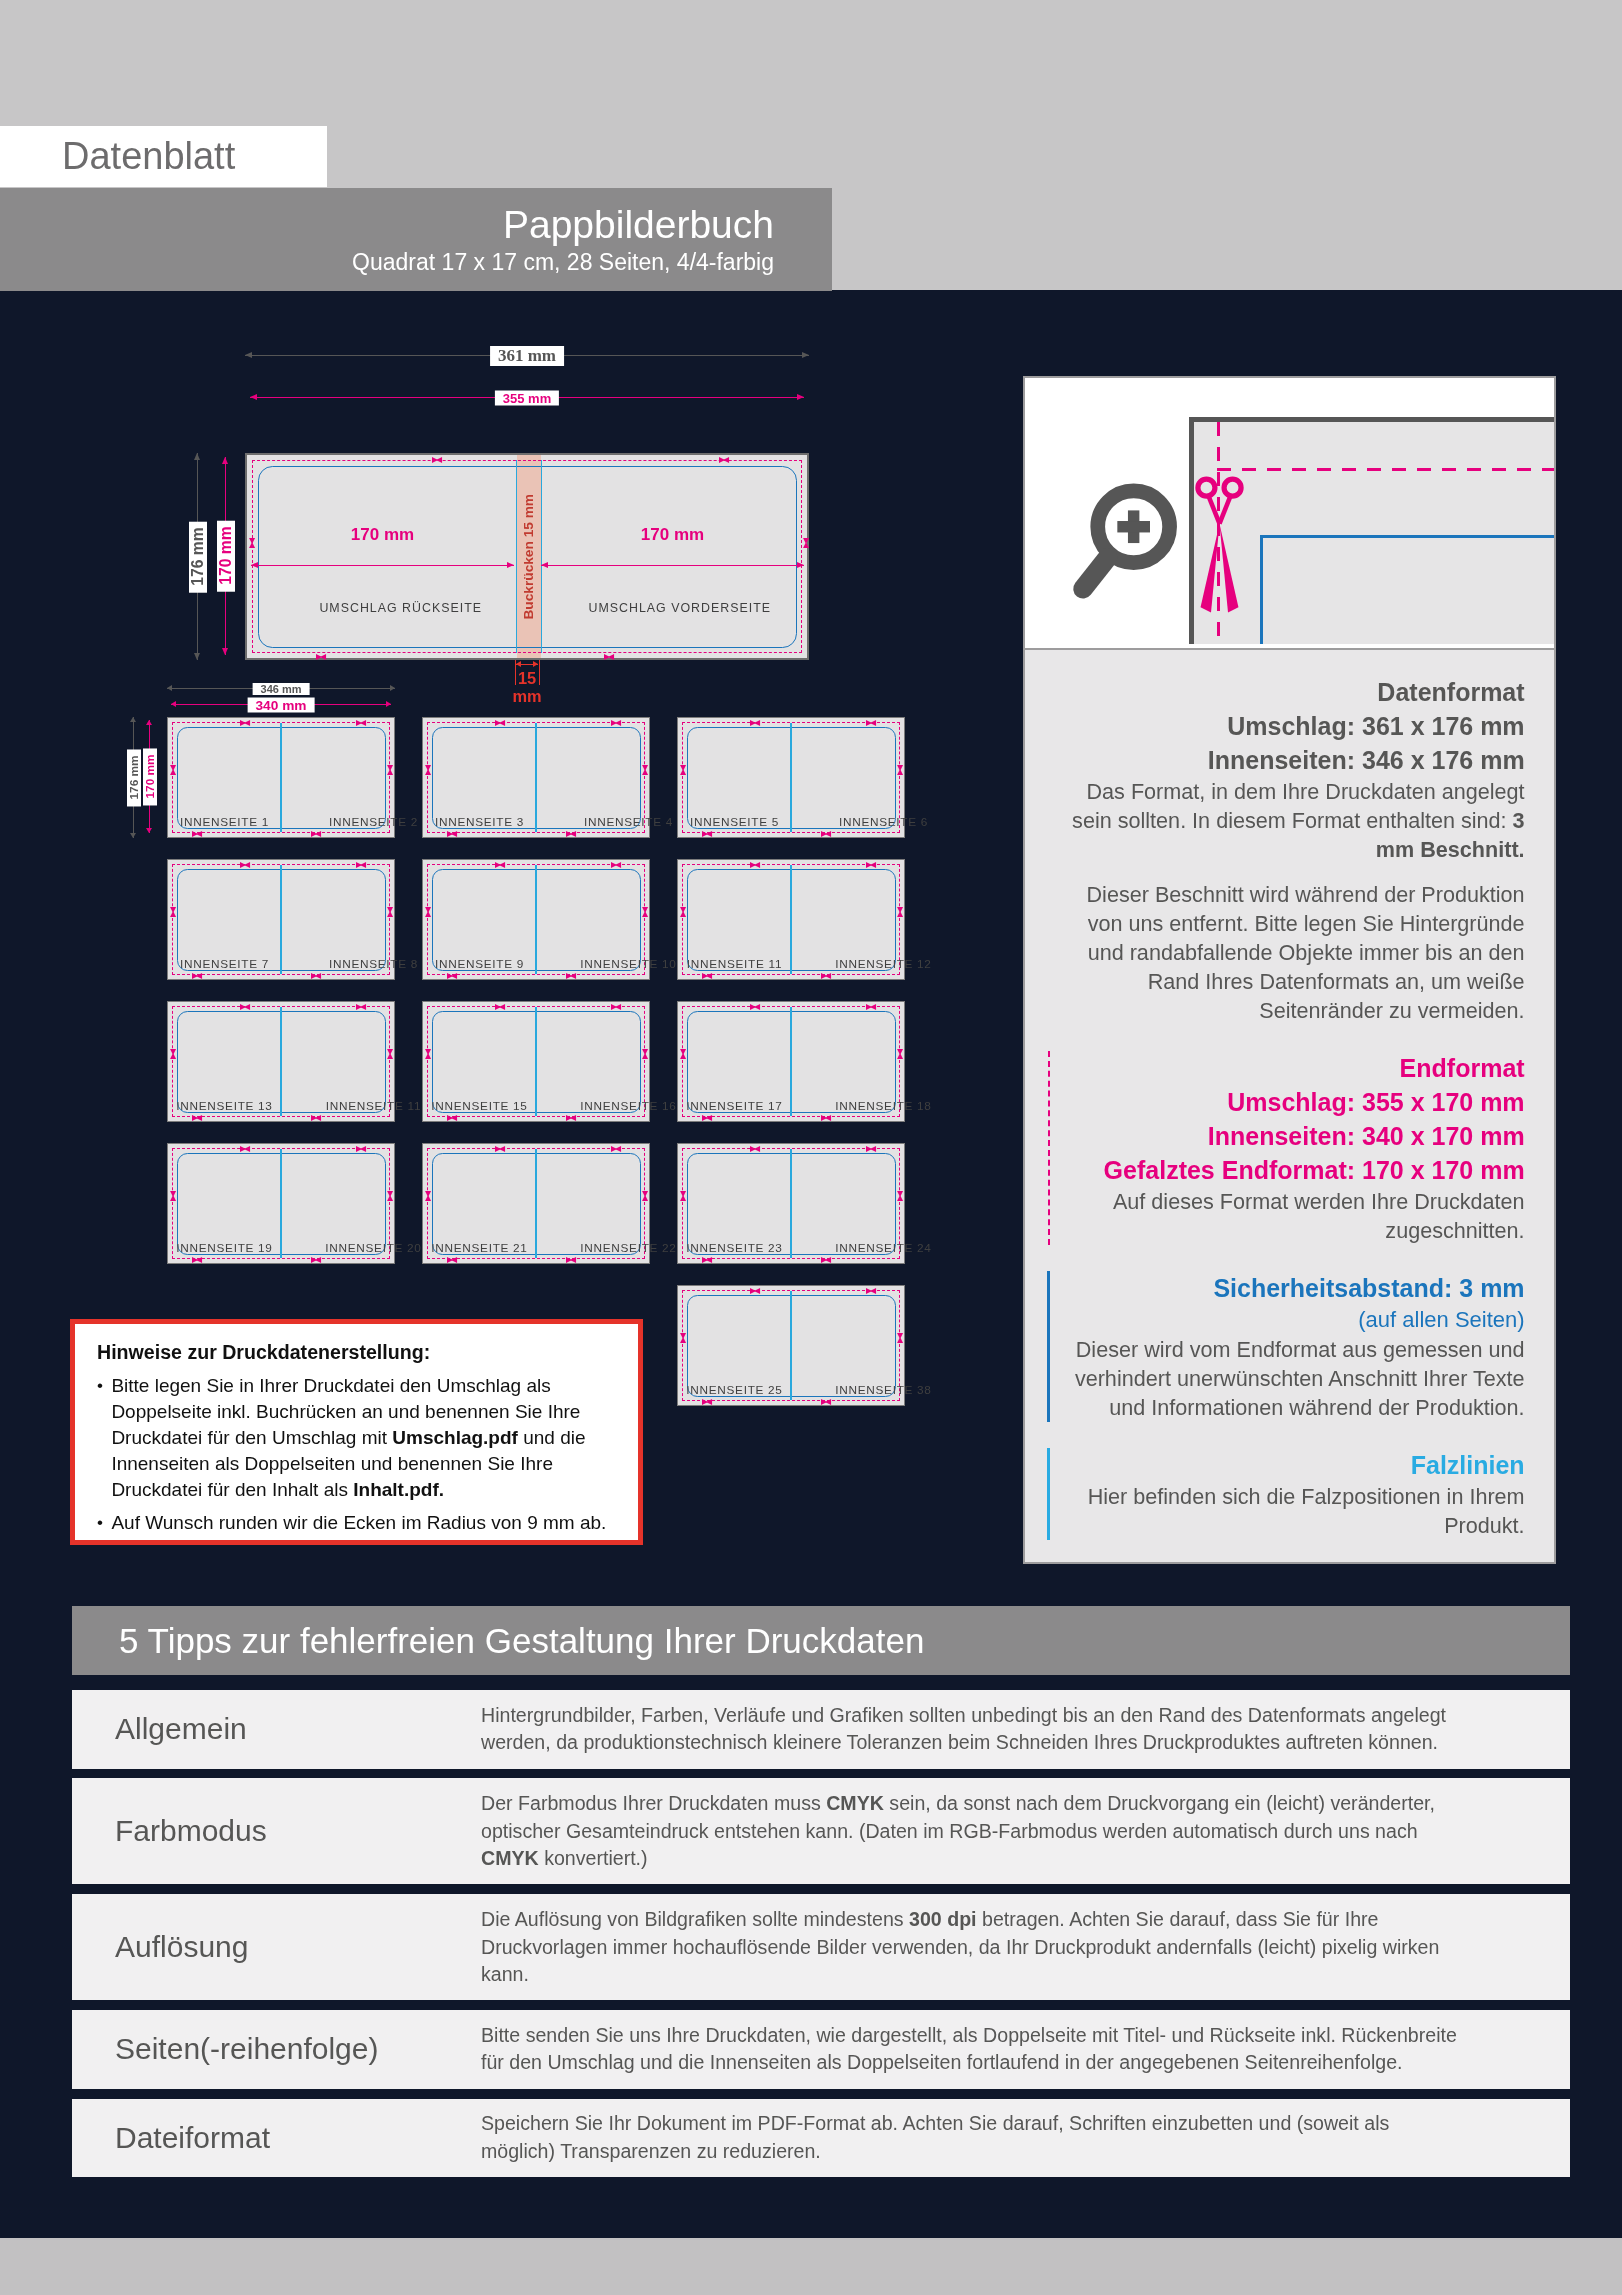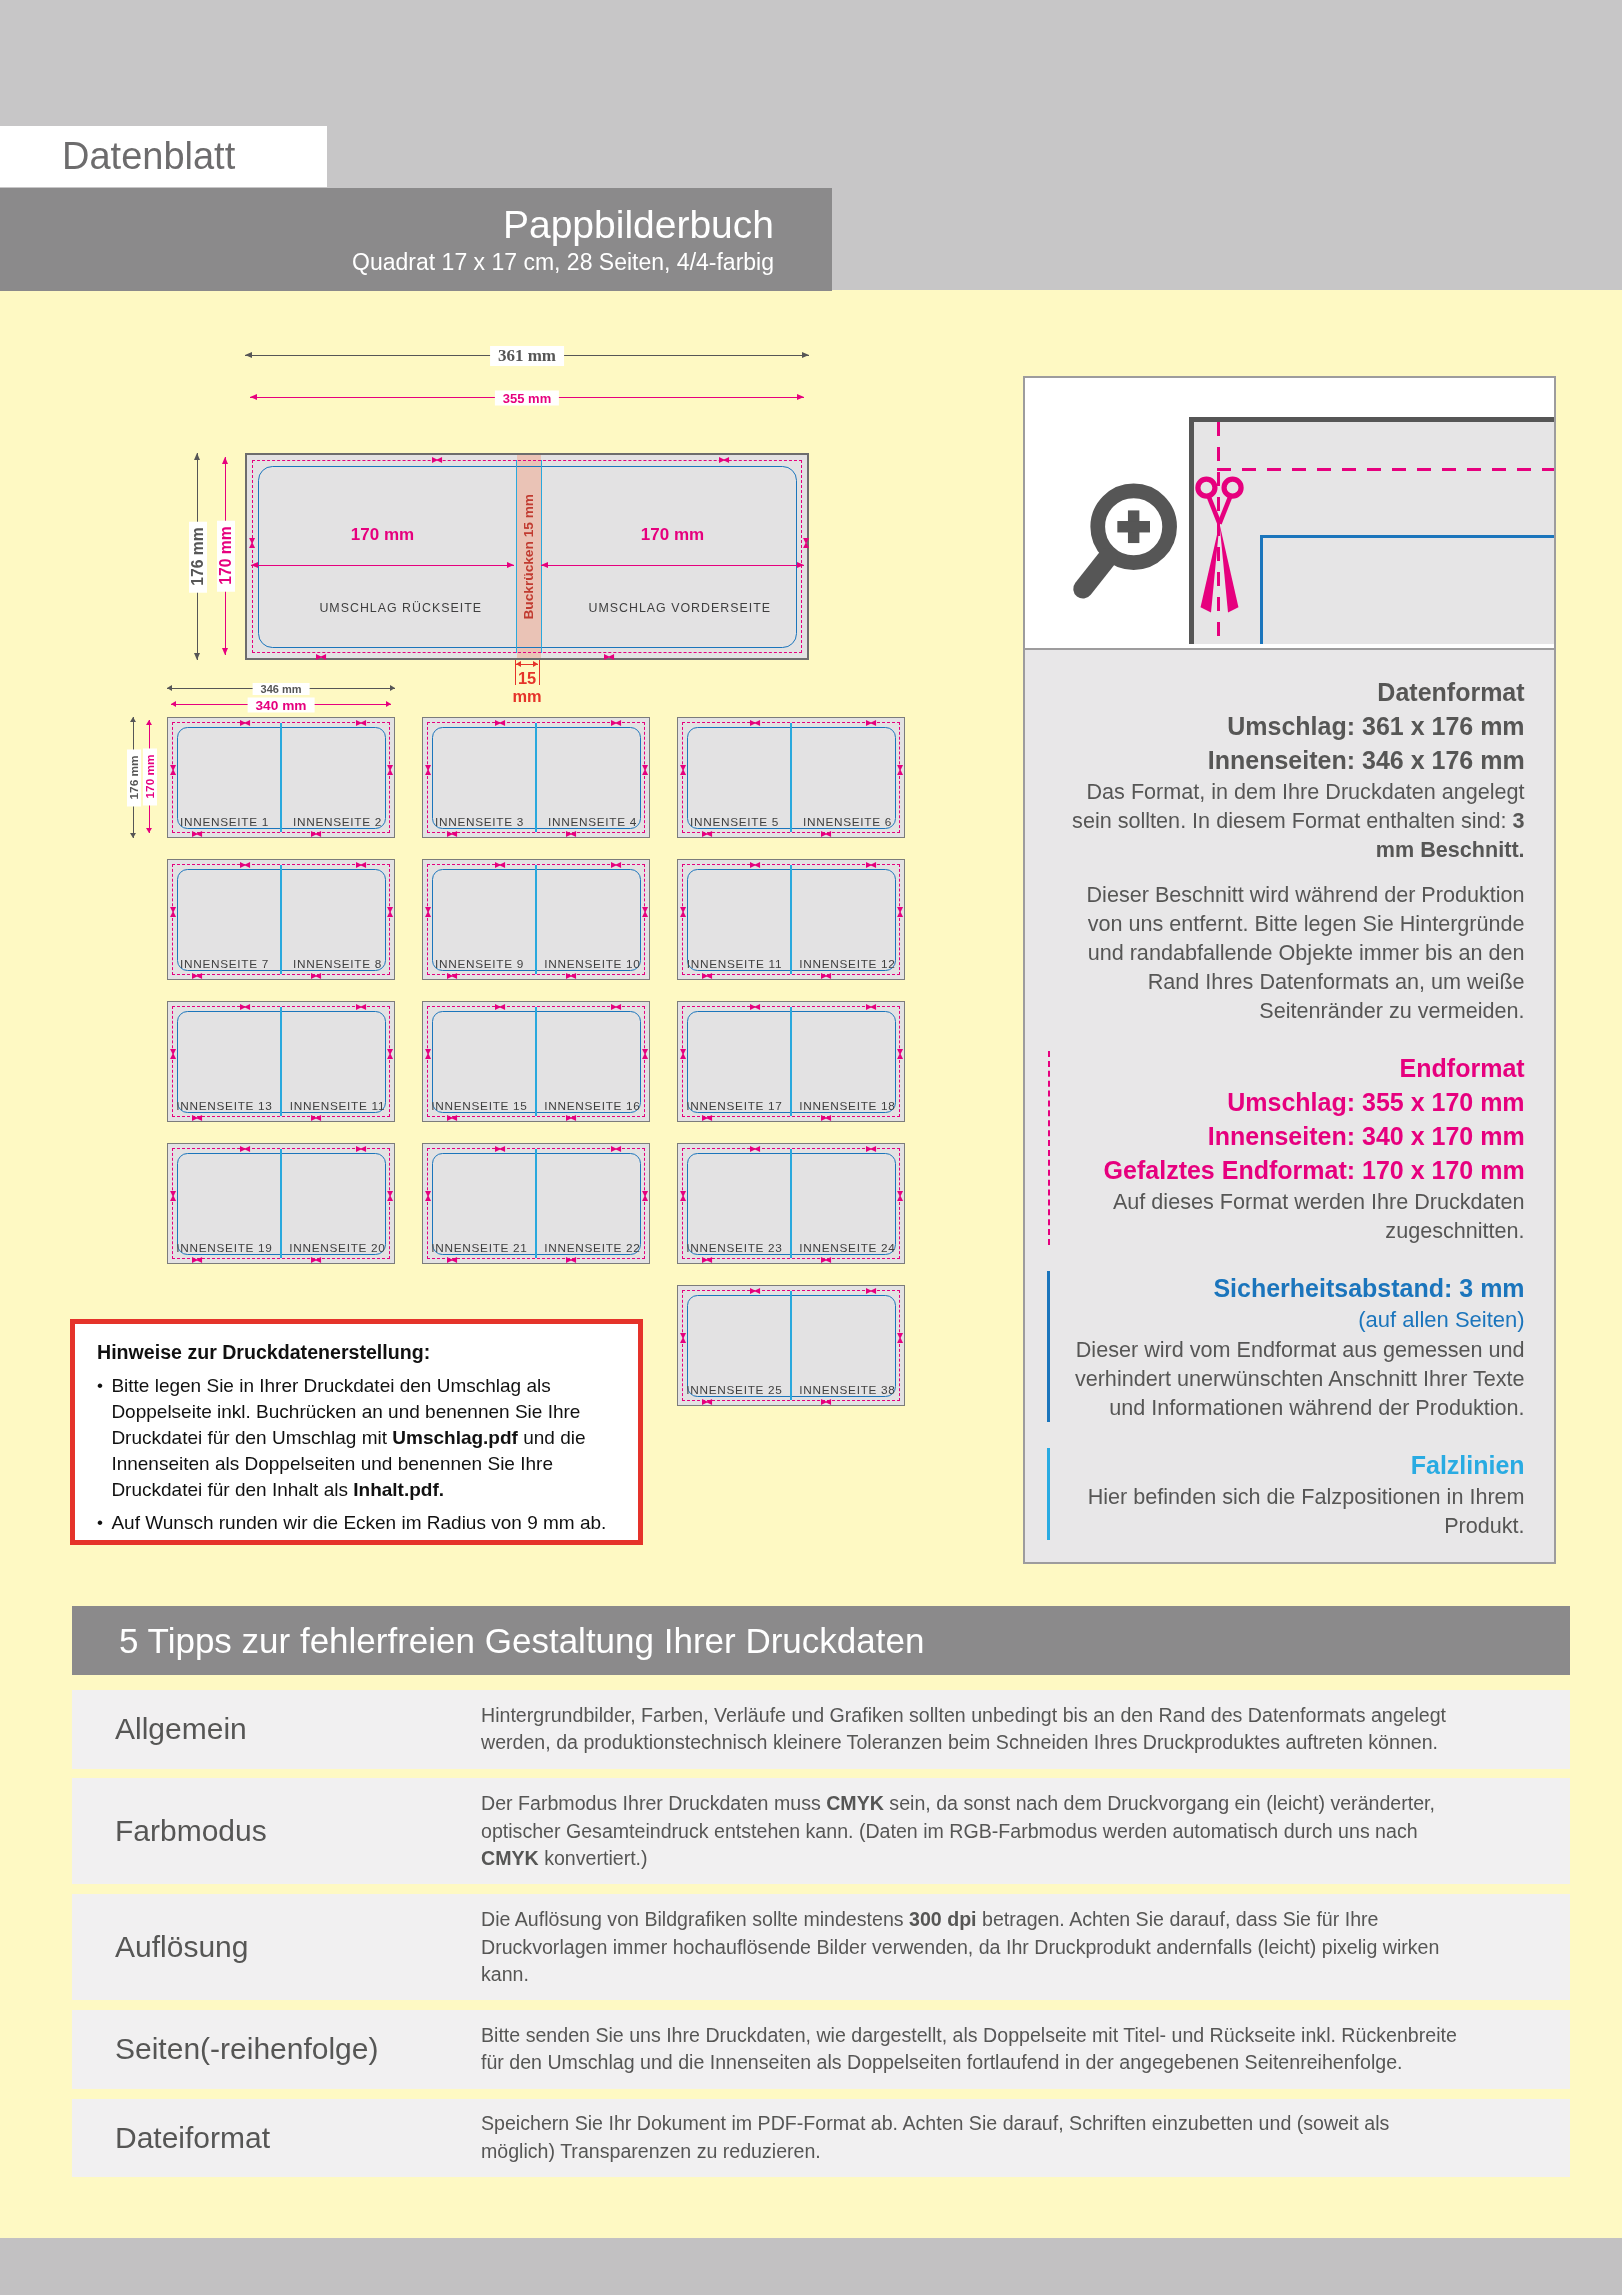--- a/index.html
+++ b/index.html
@@ -1,17 +1,17 @@
 <!DOCTYPE html>
 <html style="font-size:10.5px"><head>
 <meta charset="utf-8">
 <style>
   html,body { margin:0; padding:0; background:#888; }
   .page {
-    position:relative; width:1623px; height:2295px; background:#fef9c3;
+    position:relative; width:1623px; height:2295px; background:#0f172a;
     font-family:"Liberation Sans", sans-serif; overflow:hidden;
     margin:0 auto;
   }
   
   .header-bg { position:absolute; left:0; top:0; width:1623px; height:290px; background:#c7c6c7; }
   .datenblatt-box {
     position:absolute; left:0; top:126px; width:327px; height:61px; background:#ffffff;
     display:flex; align-items:center; padding-left:62px; box-sizing:border-box;
   }
   .datenblatt-box span { font-size:38px; color:#6d6c6d; }
@@ -51,21 +51,21 @@
   .cover-pg-label { position:absolute; top:146px; width:196px; text-align:right; font-size:12.4px; letter-spacing:1px; color:#3f3f3f; }
   .pagew-label { position:absolute; width:131px; text-align:center; font-size:17px; font-weight:bold; color:#e6007e; }
   .red-tick { position:absolute; width:1.3px; height:25px; top:660px; background:#e5332a; }
   .red-dim-label { position:absolute; left:497px; top:670px; width:60px; text-align:center; color:#e5332a; font-weight:bold; font-size:16.4px; line-height:17.7px; }
   
   .spread { position:absolute; width:228px; height:121px; background:#e3e2e3; border:1.3px solid #7c7c7c; box-sizing:border-box; }
   .sp-dash { position:absolute; left:3.9px; top:3.9px; right:3.9px; bottom:3.9px; border:1.3px dashed #e6007e; }
   .sp-safe { position:absolute; left:8.5px; top:8.5px; right:8.5px; bottom:8.5px; border:1.3px solid #1b75bc; border-radius:10.5px; }
   .sp-fold { position:absolute; left:50%; top:4.6px; bottom:4.6px; width:1.3px; margin-left:-0.7px; background:#29a8dd; }
   .sp-label { position:absolute; bottom:7.9px; width:50%; text-align:center; font-size:11.8px; letter-spacing:0.7px; color:#3f3f3f; }
-  .sp-label.r { left:50%; }
+  .sp-label.r { left:50%;padding-left:36px; }
   .sp-label.l { left:0; }
   
   .hinweise { position:absolute; left:70px; top:1319px; width:573px; height:226px; border:5.2px solid #e5332a; background:#fff; box-sizing:border-box; padding:17px 19.6px 0 22px; color:#111; }
   .hinweise h3 { margin:0 0 9.2px 0; font-size:19.6px; }
   .hinweise ul { margin:0; padding:0; list-style:none; }
   .hinweise li { position:relative; padding-left:14.4px; font-size:19px; line-height:26px; margin-bottom:6.5px; }
   .hinweise li::before { content:"•"; position:absolute; left:0; top:0; font-size:17px; }
   
   .panel { position:absolute; left:1023px; top:376px; width:533px; height:1188px; border:2.6px solid #9d9c9d; box-sizing:border-box; background:#e8e7e8; }
   .panel-illu { position:absolute; left:0; top:0; width:100%; height:272px; background:#fff; border-bottom:2.6px solid #9d9c9d; box-sizing:border-box; }

